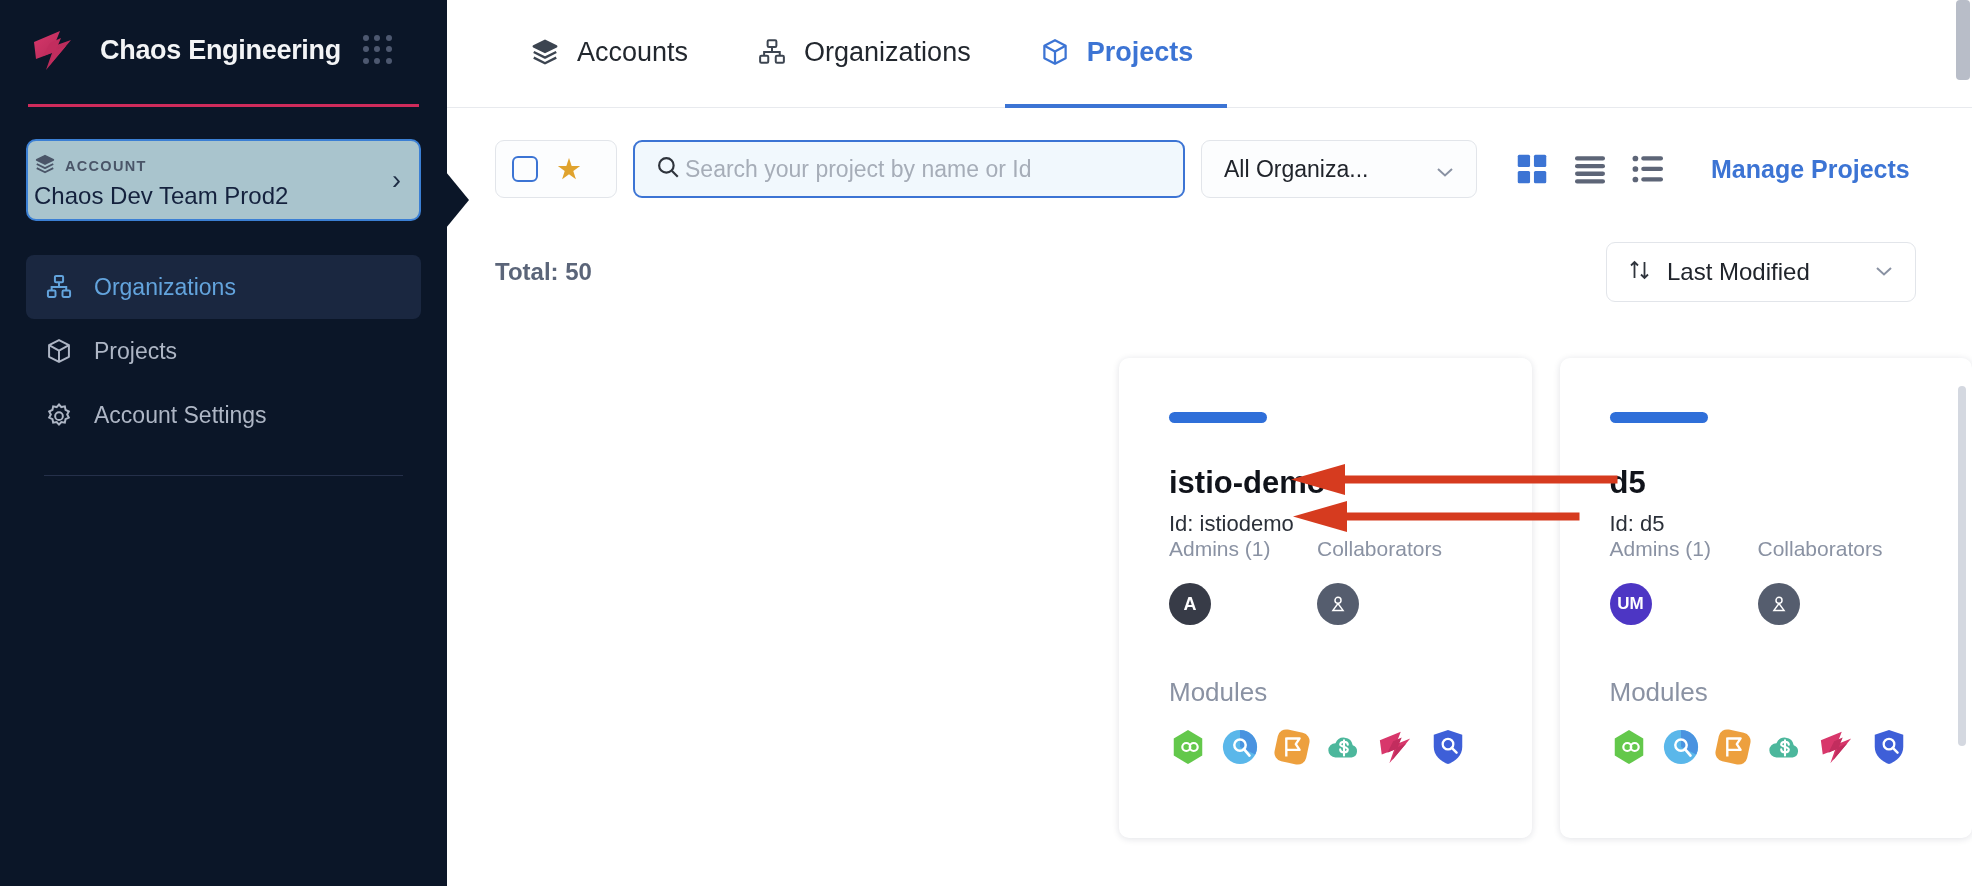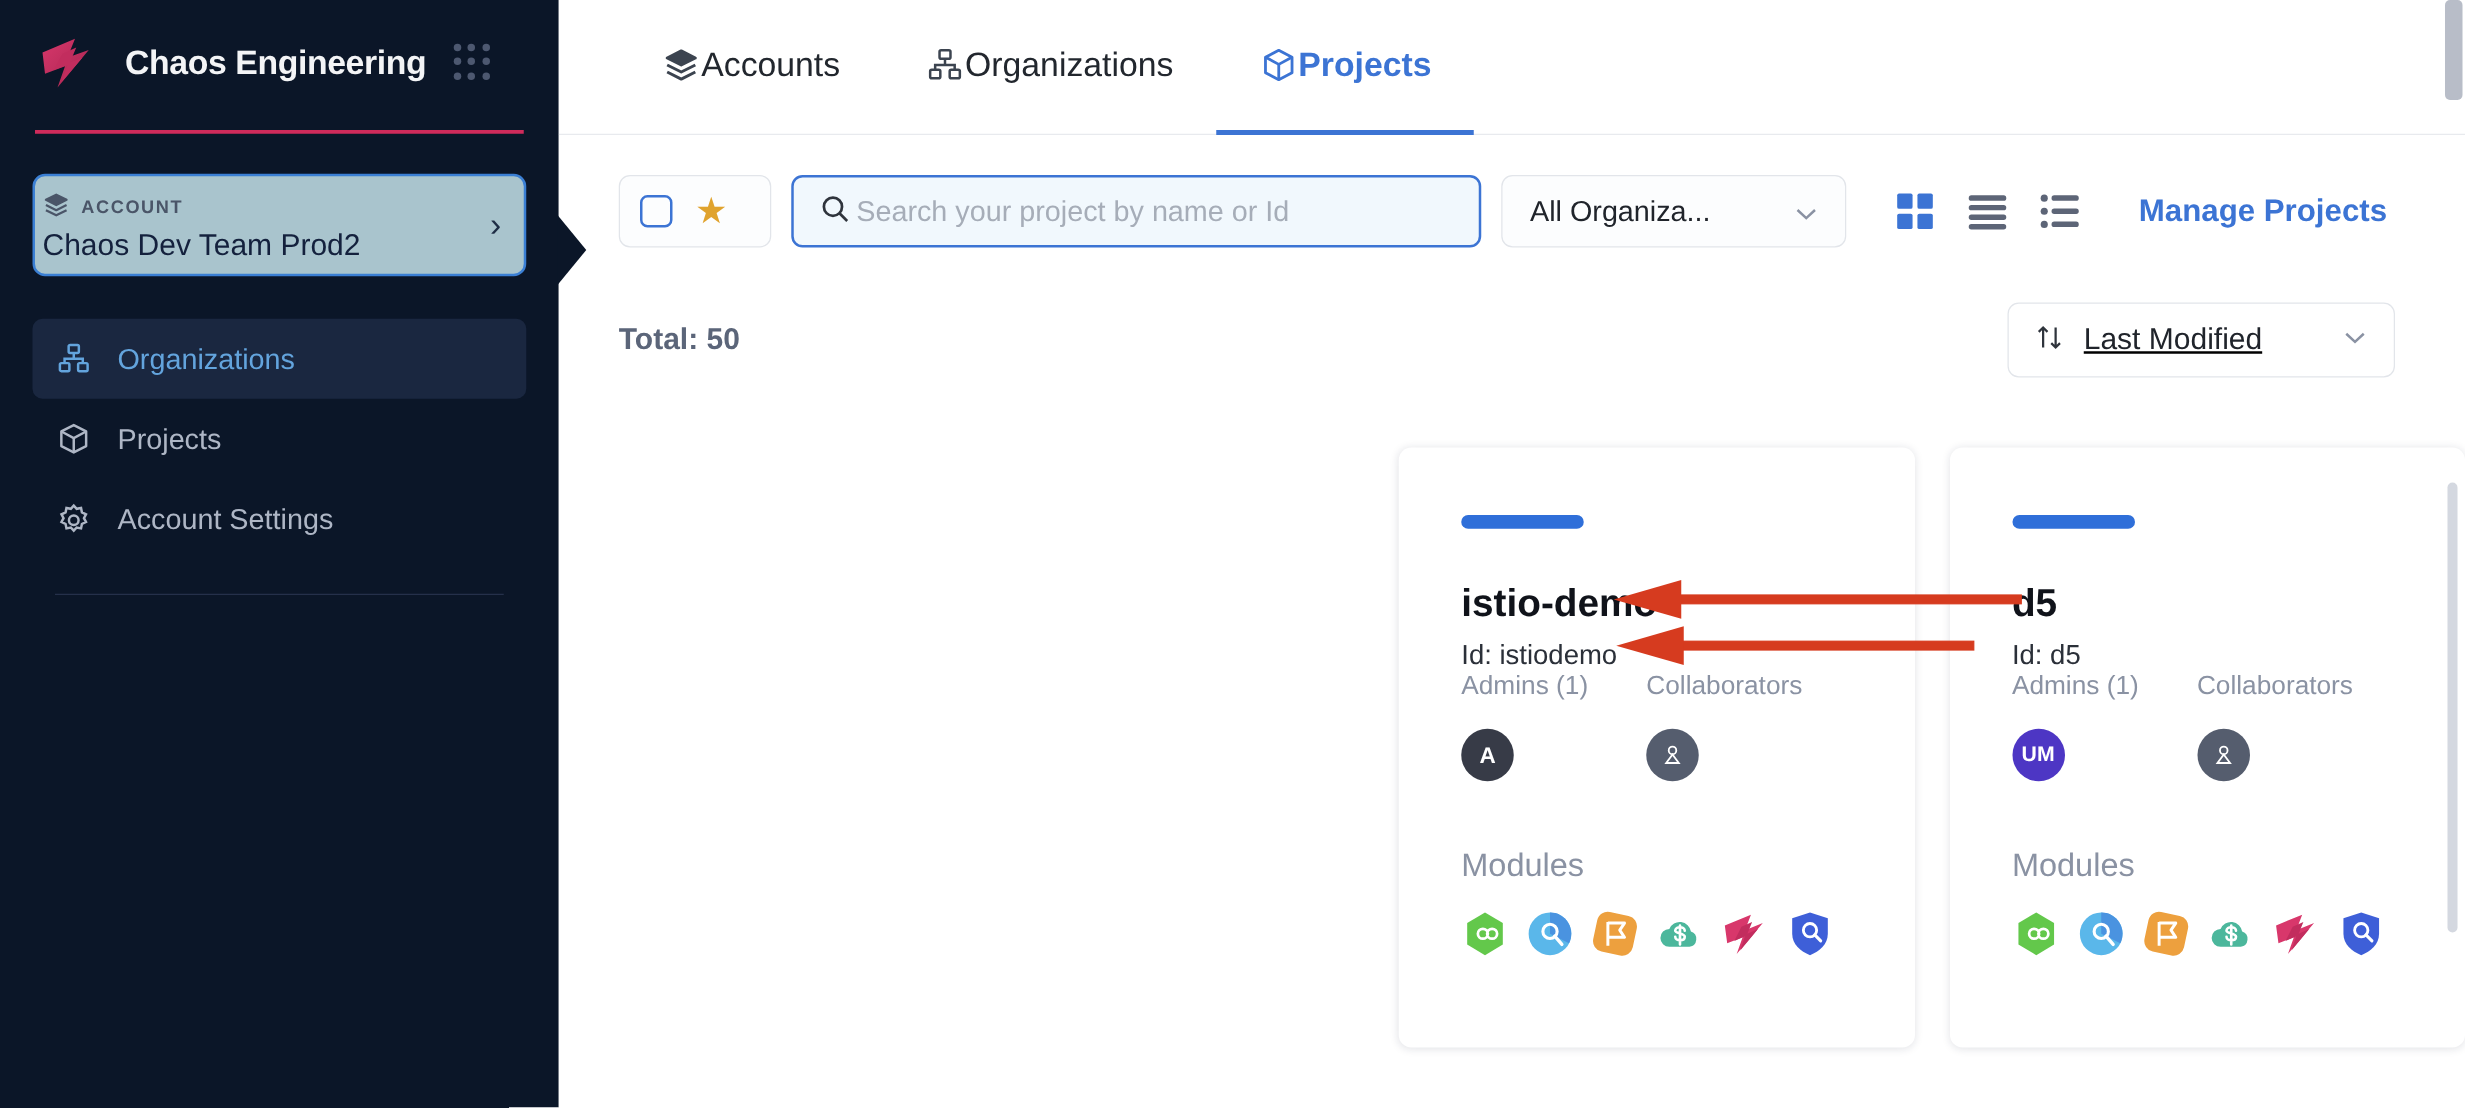--- a/index.html
+++ b/index.html
@@ -71,21 +71,21 @@
   .nav-sep { height: 1px; background: #25304a; margin: 28px 18px 0 18px; }
 
   
   .main { flex: 1; height: 886px; background: #ffffff; position: relative; overflow: hidden; }
 
   .tabs {
     display: flex; align-items: flex-end; gap: 0;
     height: 108px; padding-left: 48px; border-bottom: 1px solid #e8eaee;
   }
   .tab {
-    display: flex; align-items: center; gap: 0;
+    display: flex; align-items: center; gap: 16px;
     height: 108px; padding: 0 34px 0 34px;
     color: #22272e; font-size: 27px; cursor: pointer;
     border-bottom: 4px solid transparent; position: relative; top: 1px;
   }
   .tab.active { color: #3c74d4; font-weight: bold; border-bottom-color: #3c74d4; }
   .tab-icon { width: 32px; height: 32px; display: flex; align-items: center; justify-content: center; flex: none; }
 
   .toolbar { display: flex; align-items: center; gap: 16px; padding: 32px 0 0 48px; }
 
   .fav-toggle {
@@ -124,21 +124,21 @@
   }
 
   .total-row {
     display: flex; align-items: center; justify-content: space-between;
     padding: 44px 56px 0 48px;
   }
   .total-text { font-size: 24px; font-weight: bold; color: #5b6579; }
   .sort-select {
     width: 310px; height: 60px; border: 1px solid #e2e5ea; border-radius: 9px;
     background: #ffffff; display: flex; align-items: center; gap: 16px;
-    padding: 0 22px; cursor: pointer; text-decoration: underline;
+    padding: 0 22px; cursor: pointer;
   }
   .sort-select .label { font-size: 24px; color: #20242b; flex: 1; white-space: nowrap; }
 
   .cards { display: flex; gap: 28px; padding: 56px 0 0 672px; }
   .card {
     width: 524px; min-height: 480px; background: #ffffff;
     border-radius: 10px; box-shadow: 0 1px 7px rgba(20,30,60,0.13);
     padding: 54px 50px 44px 50px; position: relative;
   }
   .card-bar { width: 98px; height: 11px; border-radius: 6px; background: #2f6fd9; }

